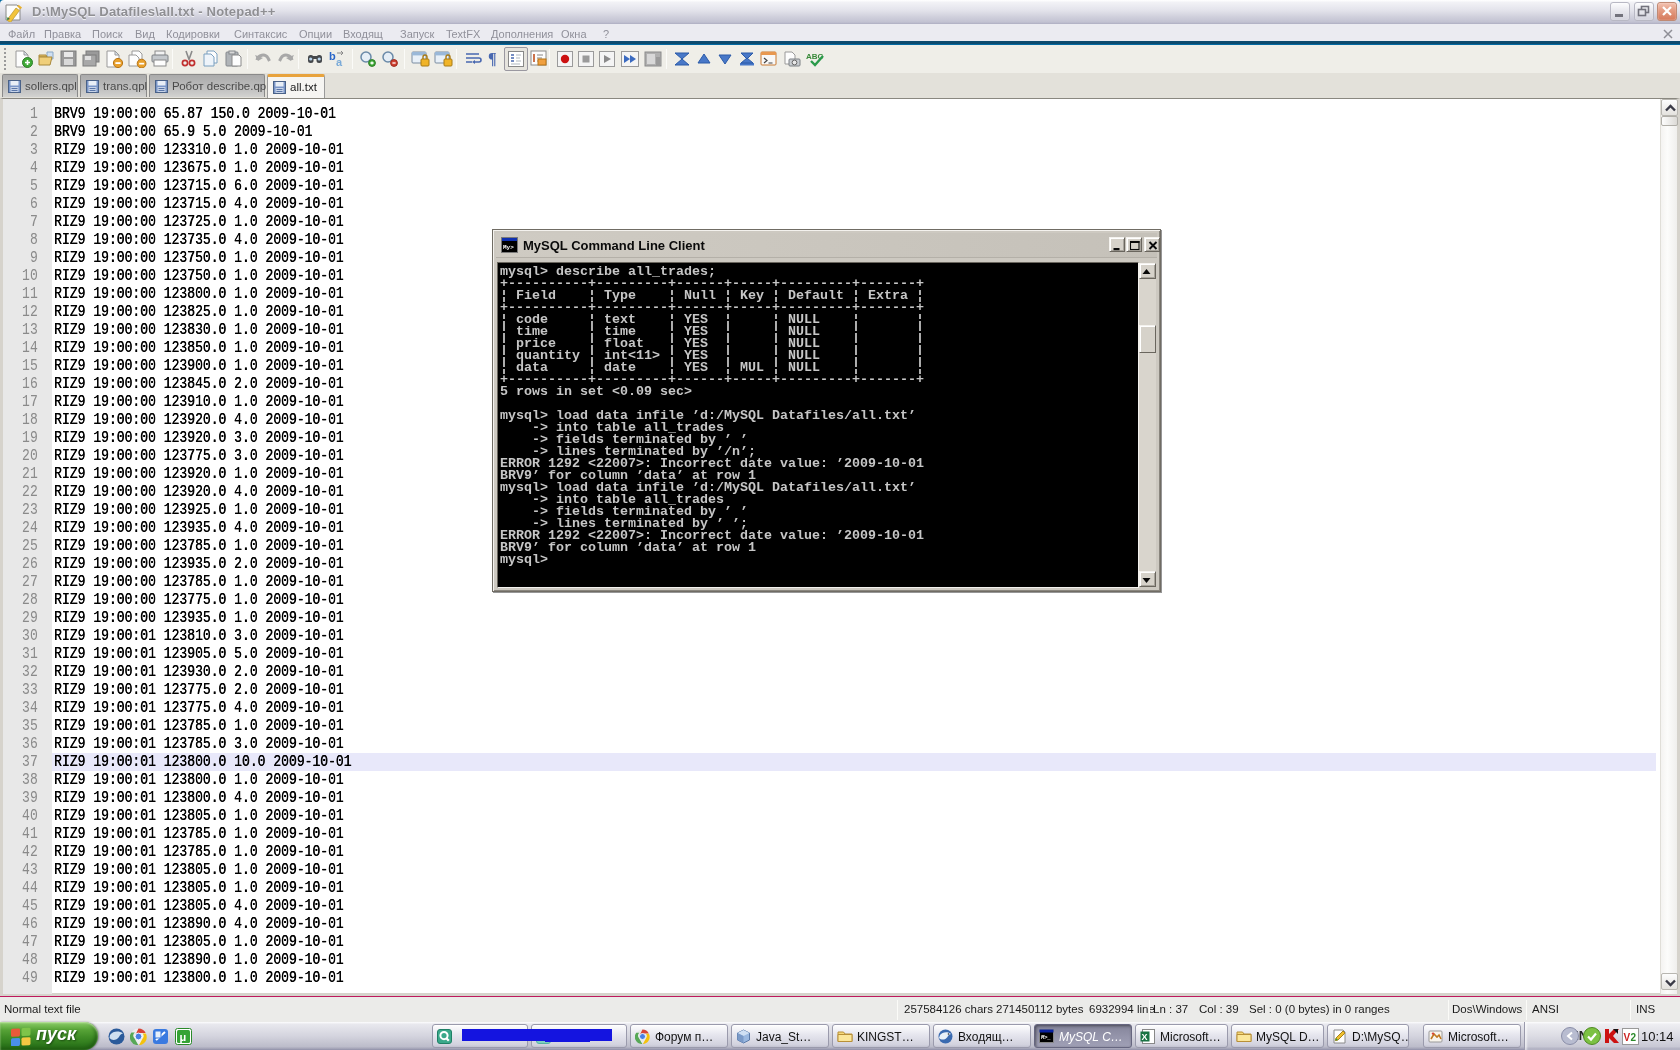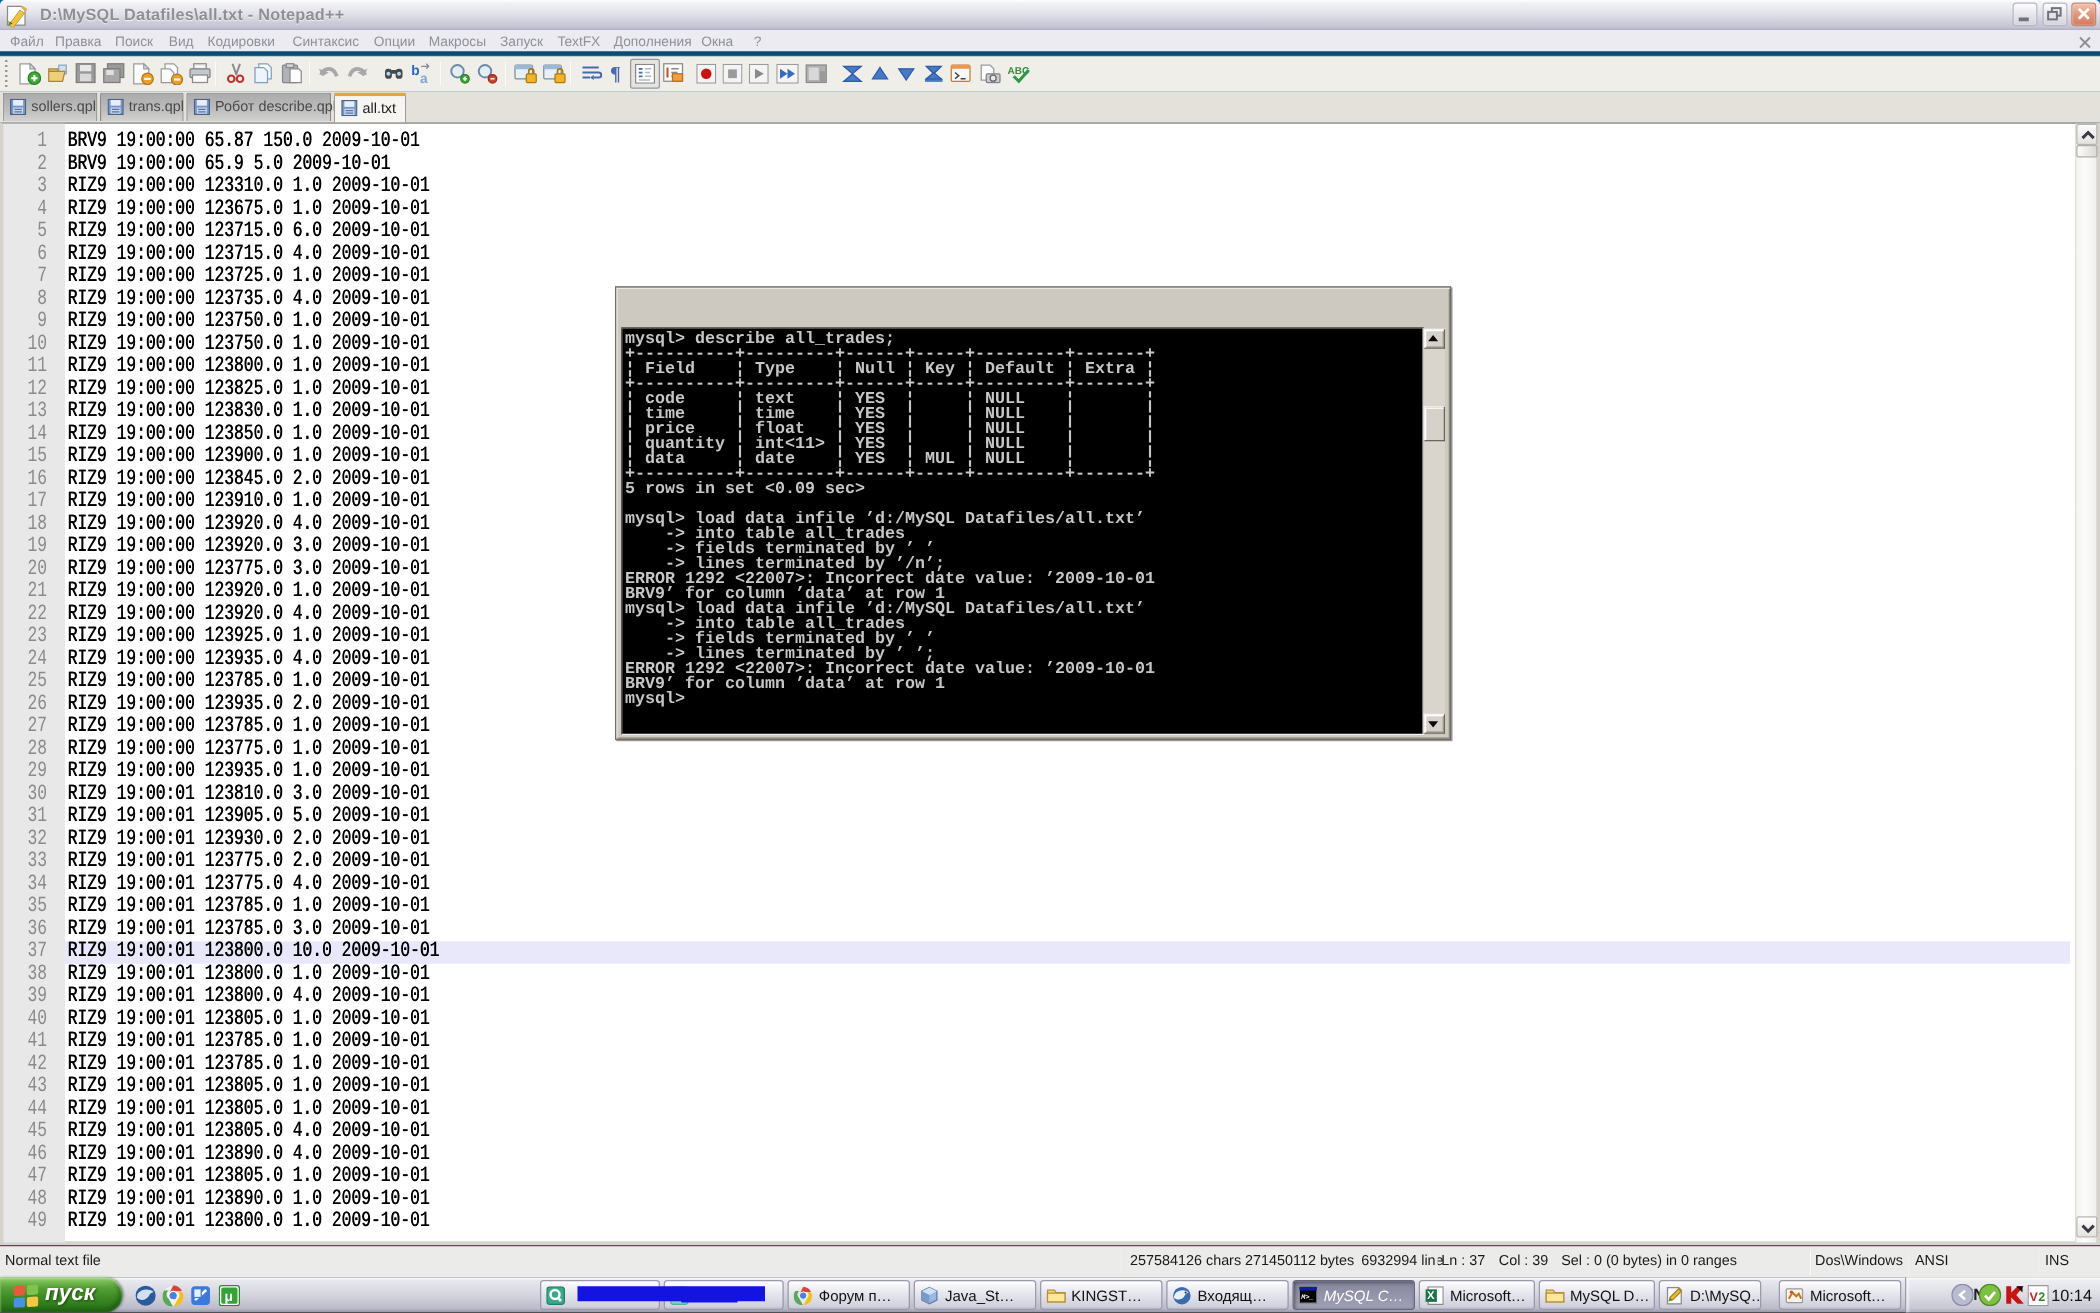--- a/index.html
+++ b/index.html
@@ -136,21 +136,21 @@
     </div>
 
     <div id="menubar">
         <span style="left:8px">Файл</span>
         <span style="left:44px">Правка</span>
         <span style="left:92px">Поиск</span>
         <span style="left:135px">Вид</span>
         <span style="left:166px">Кодировки</span>
         <span style="left:234px">Синтаксис</span>
         <span style="left:299px">Опции</span>
-        <span style="left:343px">Макросы</span>
+        <span style="left:343px">Входящ</span>
         <span style="left:400px">Запуск</span>
         <span style="left:446px">TextFX</span>
         <span style="left:491px">Дополнения</span>
         <span style="left:561px">Окна</span>
         <span style="left:603px">?</span>
         <svg style="position:absolute;left:1662px;top:4px" width="12" height="12" viewBox="0 0 12 12">
           <path d="M2 2 L10 10 M10 2 L2 10" stroke="#8e8e96" stroke-width="1.5"></path>
         </svg>
       </div>
 
@@ -503,20 +503,44 @@
       <div class="ssep" style="left:1448px"></div>
       <span style="left:1452px">Dos\Windows</span>
       <div class="ssep" style="left:1526px"></div>
       <span style="left:1532px">ANSI</span>
       <div class="ssep" style="left:1630px"></div>
       <span style="left:1636px">INS</span>
     </div>
   </div>
 
   <div id="mysql">
+    <div id="mtitle">
+      <svg class="mico" width="17" height="16" viewBox="0 0 17 16">
+          <rect x="0.5" y="0.5" width="16" height="15" fill="#000" stroke="#7a7a7a"></rect>
+          <rect x="1" y="1" width="15" height="3" fill="#1030b0"></rect>
+          <text x="2" y="11.5" font-family="Liberation Mono" font-size="6" font-weight="bold" fill="#fff">My&gt;</text>
+        </svg>
+      <span class="mtx">MySQL Command Line Client</span>
+      <div class="mbtn" style="left:613px">
+          <svg width="14" height="13">
+            <rect x="2.5" y="9" width="6" height="2.2" fill="#0a0a0a"></rect>
+          </svg>
+        </div>
+      <div class="mbtn" style="left:630px">
+          <svg width="14" height="13">
+            <rect x="2.5" y="2.5" width="8.5" height="8" fill="none" stroke="#0a0a0a" stroke-width="1.1"></rect>
+            <rect x="2" y="2" width="9.5" height="2" fill="#0a0a0a"></rect>
+          </svg>
+        </div>
+      <div class="mbtn" style="left:648px">
+          <svg width="14" height="13">
+            <path d="M3.5 3 L10.5 10 M10.5 3 L3.5 10" stroke="#0a0a0a" stroke-width="1.9"></path>
+          </svg>
+        </div>
+    </div>
     <div id="term">
         <pre>mysql&gt; describe all_trades;
 +----------+---------+------+-----+---------+-------+
 ¦ Field    ¦ Type    ¦ Null ¦ Key ¦ Default ¦ Extra ¦
 +----------+---------+------+-----+---------+-------+
 ¦ code     ¦ text    ¦ YES  ¦     ¦ NULL    ¦       ¦
 ¦ time     ¦ time    ¦ YES  ¦     ¦ NULL    ¦       ¦
 ¦ price    ¦ float   ¦ YES  ¦     ¦ NULL    ¦       ¦
 ¦ quantity ¦ int&lt;11&gt; ¦ YES  ¦     ¦ NULL    ¦       ¦
 ¦ data     ¦ date    ¦ YES  ¦ MUL ¦ NULL    ¦       ¦

